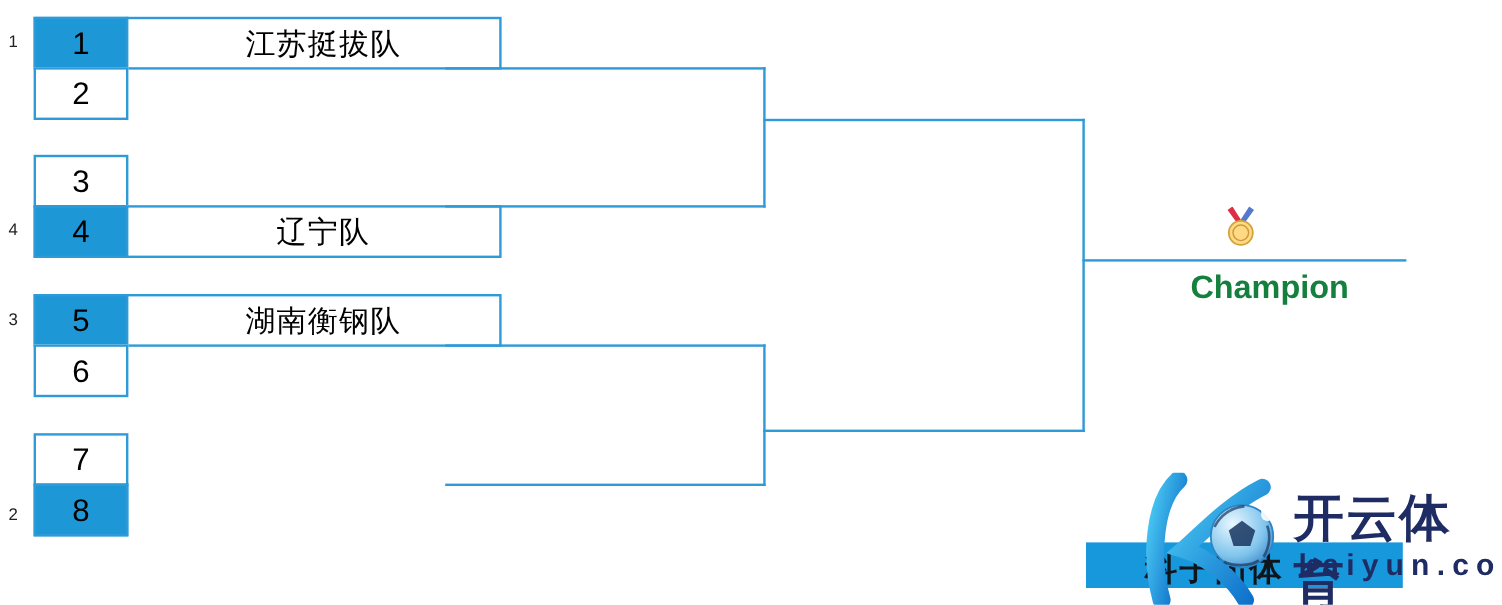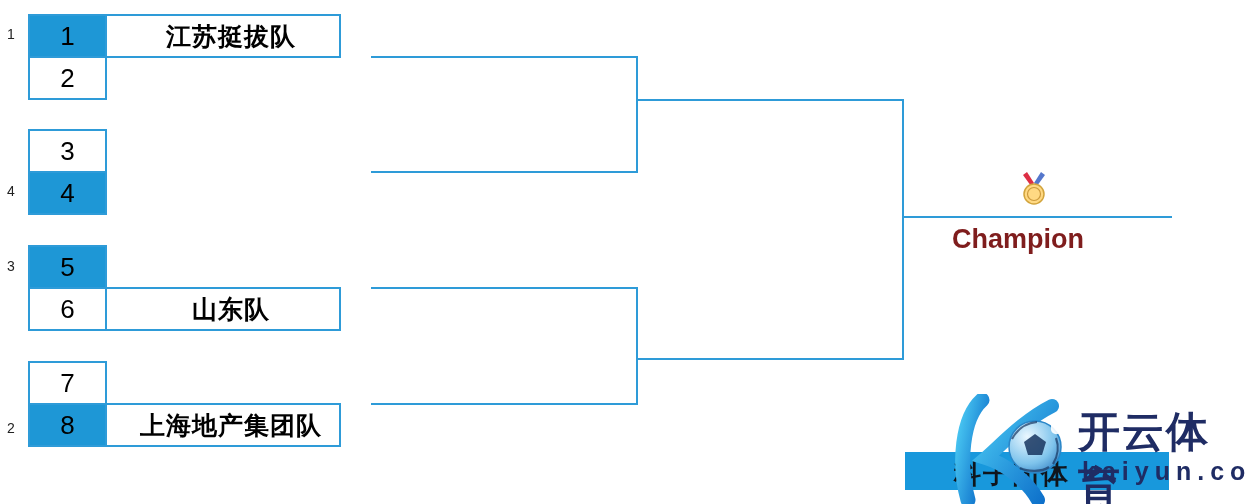--- a/index.html
+++ b/index.html
@@ -5,21 +5,21 @@
   html,body{margin:0;padding:0;background:#fff;}
   body{width:1252px;height:504px;position:relative;overflow:hidden;
        font-family:"Liberation Sans","DejaVu Sans",sans-serif;}
   .stage{position:absolute;inset:0;}
 
   
   .cell{position:absolute;height:44px;box-sizing:border-box;border:2px solid #2e9bd8;
         background:#fff;display:flex;align-items:center;justify-content:center;color:#000;}
   .seed{left:28px;width:79px;font-size:26px;font-weight:500;}
   .seed.hl{background:#1e97d6;}
-  .name{left:105px;width:236px;font-size:25px;font-weight:bold;letter-spacing:1px;padding-left:16px;}
+  .name{left:105px;width:313px;font-size:25px;font-weight:normal;letter-spacing:1px;padding-left:16px;}
   .r0{top:14px}.r1{top:56px}.r2{top:129px}.r3{top:171px}
   .r4{top:245px}.r5{top:287px}.r6{top:361px}.r7{top:403px}
 
   
   .srank{position:absolute;left:3px;width:16px;text-align:center;font-size:14px;color:#222;}
   .sr0{top:26px}.sr1{top:183px}.sr2{top:258px}.sr3{top:420px}
 
   
   .bl{position:absolute;background:#2e9bd8;}
   .h{height:2px}.v{width:2px}
@@ -28,22 +28,22 @@
   .lv1{left:636px;top:56px;height:117px}
   .lsf1{left:636px;top:99px;width:268px}
   .lp3{left:371px;top:287px;width:267px}
   .lp4{left:371px;top:403px;width:267px}
   .lv2{left:636px;top:287px;height:118px}
   .lsf2{left:636px;top:358px;width:268px}
   .lvf{left:902px;top:99px;height:261px}
   .lch{left:902px;top:216px;width:270px}
 
   .medal{position:absolute;left:1022px;top:172px;width:24px;height:34px;}
-  .champion{position:absolute;left:952px;top:224px;width:172px;text-align:left;
-            font-size:27px;font-weight:bold;color:#7f1d1d;}
+  .champion{position:absolute;left:952px;top:224px;width:172px;text-align:right;
+            font-size:27px;font-weight:bold;color:#15803d;}
 
   
   .footer-bar{position:absolute;left:905px;top:452px;width:264px;height:38px;
               background:#1898dc;z-index:1;}
   .footer-label{position:absolute;left:954px;top:456px;font-size:27px;font-weight:bold;
                 color:#10151c;letter-spacing:2px;z-index:2;}
 
   
   .wm-logo{position:absolute;left:952px;top:394px;width:124px;height:112px;z-index:3;}
   .wm-brand{position:absolute;left:1078px;top:404px;font-size:42px;font-weight:bold;
@@ -62,30 +62,30 @@
   <div class="srank sr3">2</div>
 
   <div class="cell seed hl r0">1</div>
   <div class="cell name r0">江苏挺拔队</div>
 
   <div class="cell seed r1">2</div>
 
   <div class="cell seed r2">3</div>
 
   <div class="cell seed hl r3">4</div>
+  <div class="cell name r3">辽宁队</div>
 
   <div class="cell seed hl r4">5</div>
+  <div class="cell name r4">湖南衡钢队</div>
 
   <div class="cell seed r5">6</div>
-  <div class="cell name r5">山东队</div>
 
   <div class="cell seed r6">7</div>
 
   <div class="cell seed hl r7">8</div>
-  <div class="cell name r7">上海地产集团队</div>
 
   <div class="bl h lp1"></div>
   <div class="bl h lp2"></div>
   <div class="bl v lv1"></div>
   <div class="bl h lsf1"></div>
   <div class="bl h lp3"></div>
   <div class="bl h lp4"></div>
   <div class="bl v lv2"></div>
   <div class="bl h lsf2"></div>
   <div class="bl v lvf"></div>

